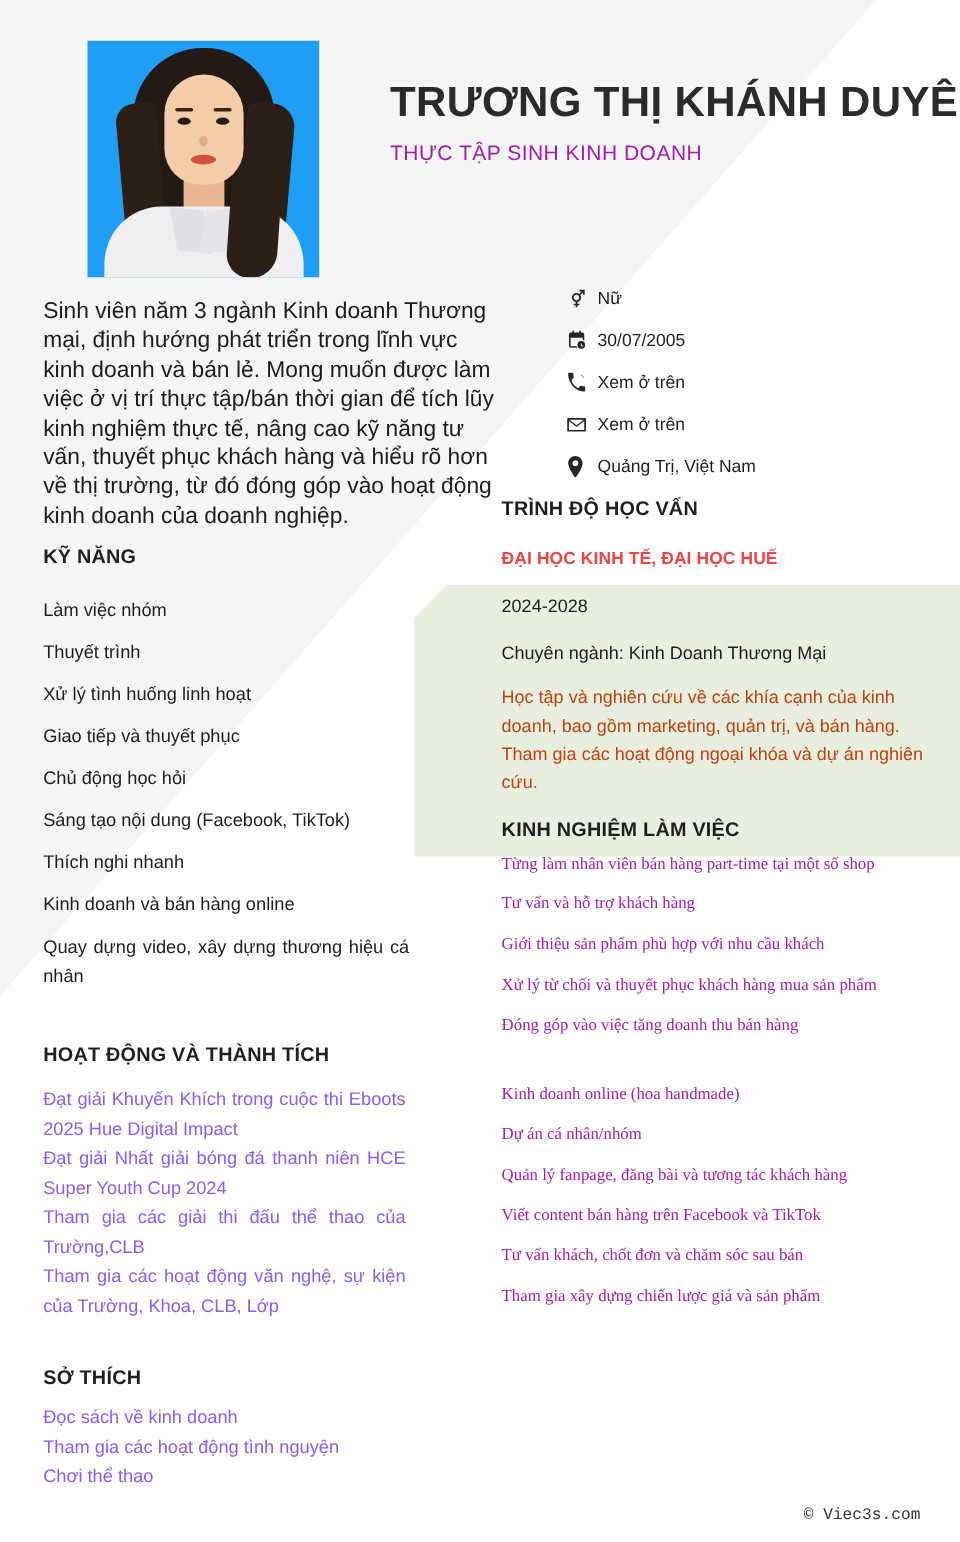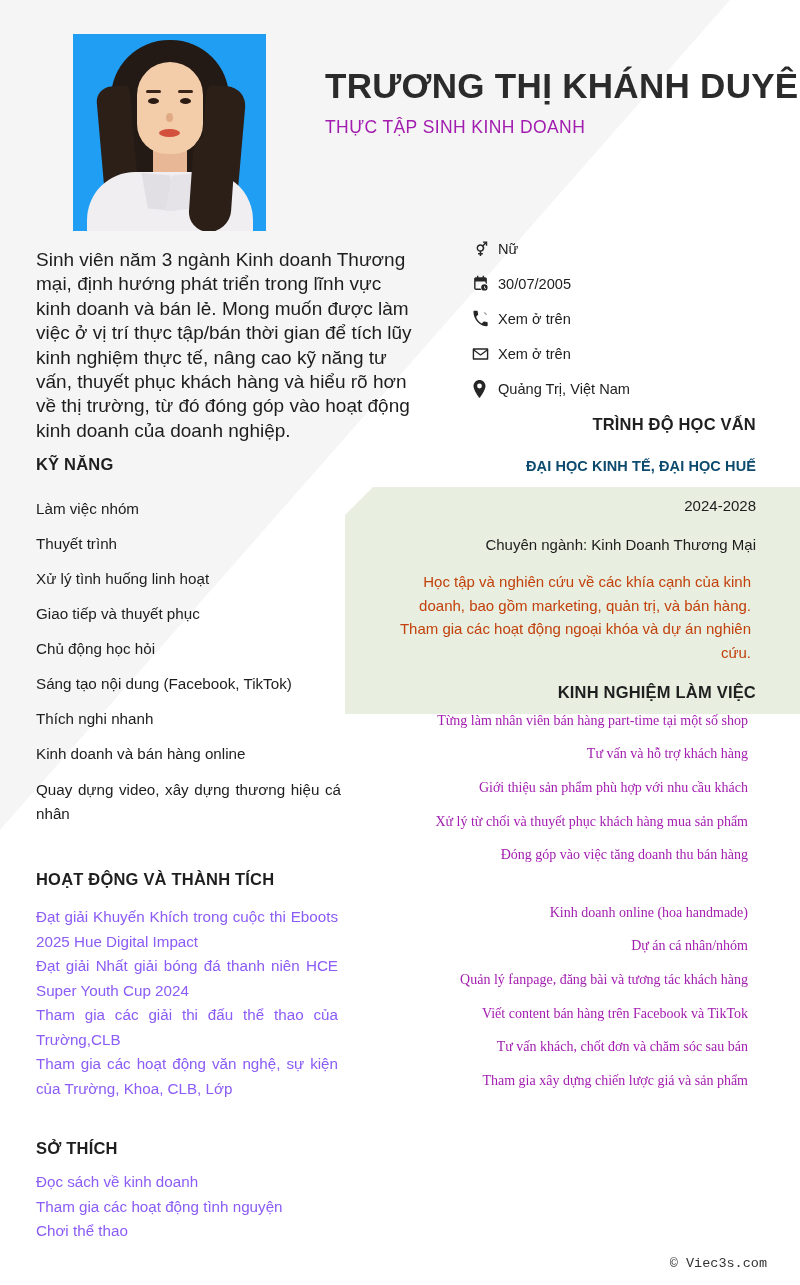--- a/index.html
+++ b/index.html
@@ -107,28 +107,28 @@
   .c-row { display:flex; align-items:center; height:35px; }
   .c-ico {
     width:26px; min-width:26px; display:flex; align-items:center;
     justify-content:flex-start; color:#262626;
   }
   .c-ico svg { display:block; }
   .c-txt { font-size:14.6px; color:#1d1d1d; }
 
   
   .col-left  { position:absolute; left:36px;  top:248px; width:375px; }
-  .col-right { position:absolute; left:396px; top:415px; width:360px;text-align:right; }
+  .col-right { position:absolute; left:418px; top:415px; width:360px; }
 
   .sec-title {
     font-size:16.5px; font-weight:bold; letter-spacing:.2px;
     color:#1f1f1f; text-transform:uppercase;
   }
   .sub-title {
-    font-size:14.5px; font-weight:bold; letter-spacing:.1px; color:#0c4a6e;
+    font-size:14.5px; font-weight:bold; letter-spacing:.1px; color:#ef4444;
   }
 
   .summary {
     font-size:19px; line-height:24.4px; color:#1d1d1d;
     width:378px;
   }
 
   .skill { font-size:15.2px; line-height:21px; color:#1d1d1d; margin-bottom:14px; }
   .skill.justify { text-align:justify; width:305px; line-height:24px; }
 

